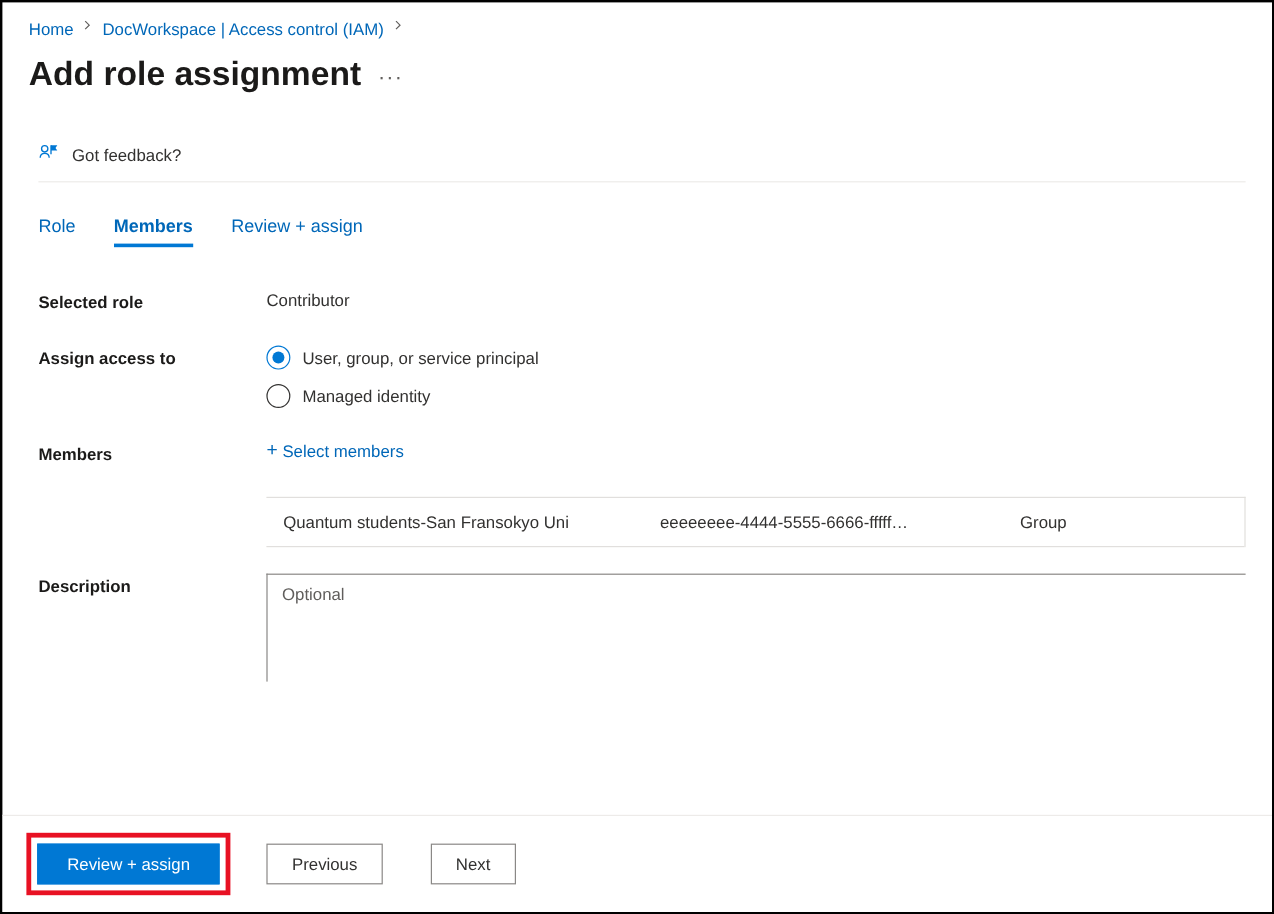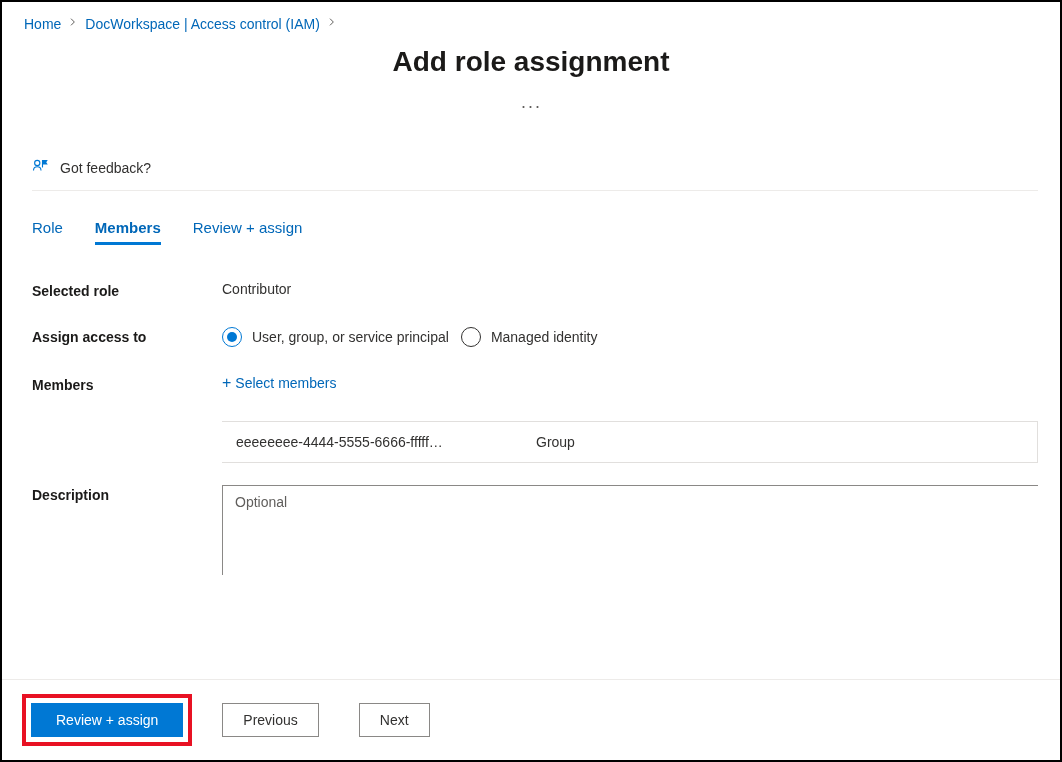--- a/index.html
+++ b/index.html
@@ -38,21 +38,20 @@
     .breadcrumb .sep {
       color: #605e5c;
       font-size: 11px;
     }
     
     .title-row {
       display: flex;
       align-items: center;
       gap: 14px;
       margin-bottom: 40px;
-      flex-direction: column;
     }
     .page-title {
       font-size: 28px;
       font-weight: 600;
       color: #1b1a19;
     }
     .more-dots {
       color: #605e5c;
       font-size: 18px;
       cursor: pointer;
@@ -112,21 +111,21 @@
       padding-top: 2px;
     }
     .form-value {
       flex: 1;
       font-size: 14px;
       color: #323130;
     }
     
     .radio-group {
       display: flex;
-      flex-direction: row;
+      flex-direction: column;
       gap: 12px;
     }
     .radio-item {
       display: flex;
       align-items: center;
       gap: 10px;
       cursor: pointer;
     }
     .radio-circle {
       width: 20px;
@@ -304,20 +303,21 @@
     <div class="form-row" style="align-items:flex-start;">
       <div class="form-label">Members</div>
       <div class="form-value">
         <div class="select-members">
           <span class="plus-icon">+</span>
           <span>Select members</span>
         </div>
 
         <div class="members-table">
           <div class="members-table-row">
+            <div class="col-name">Quantum students-San Fransokyo Uni</div>
             <div class="col-id">eeeeeeee-4444-5555-6666-fffff…</div>
             <div class="col-type">Group</div>
           </div>
         </div>
       </div>
     </div>
 
     <div class="form-row" style="margin-top:-6px;">
       <div class="form-label">Description</div>
       <div class="form-value">

